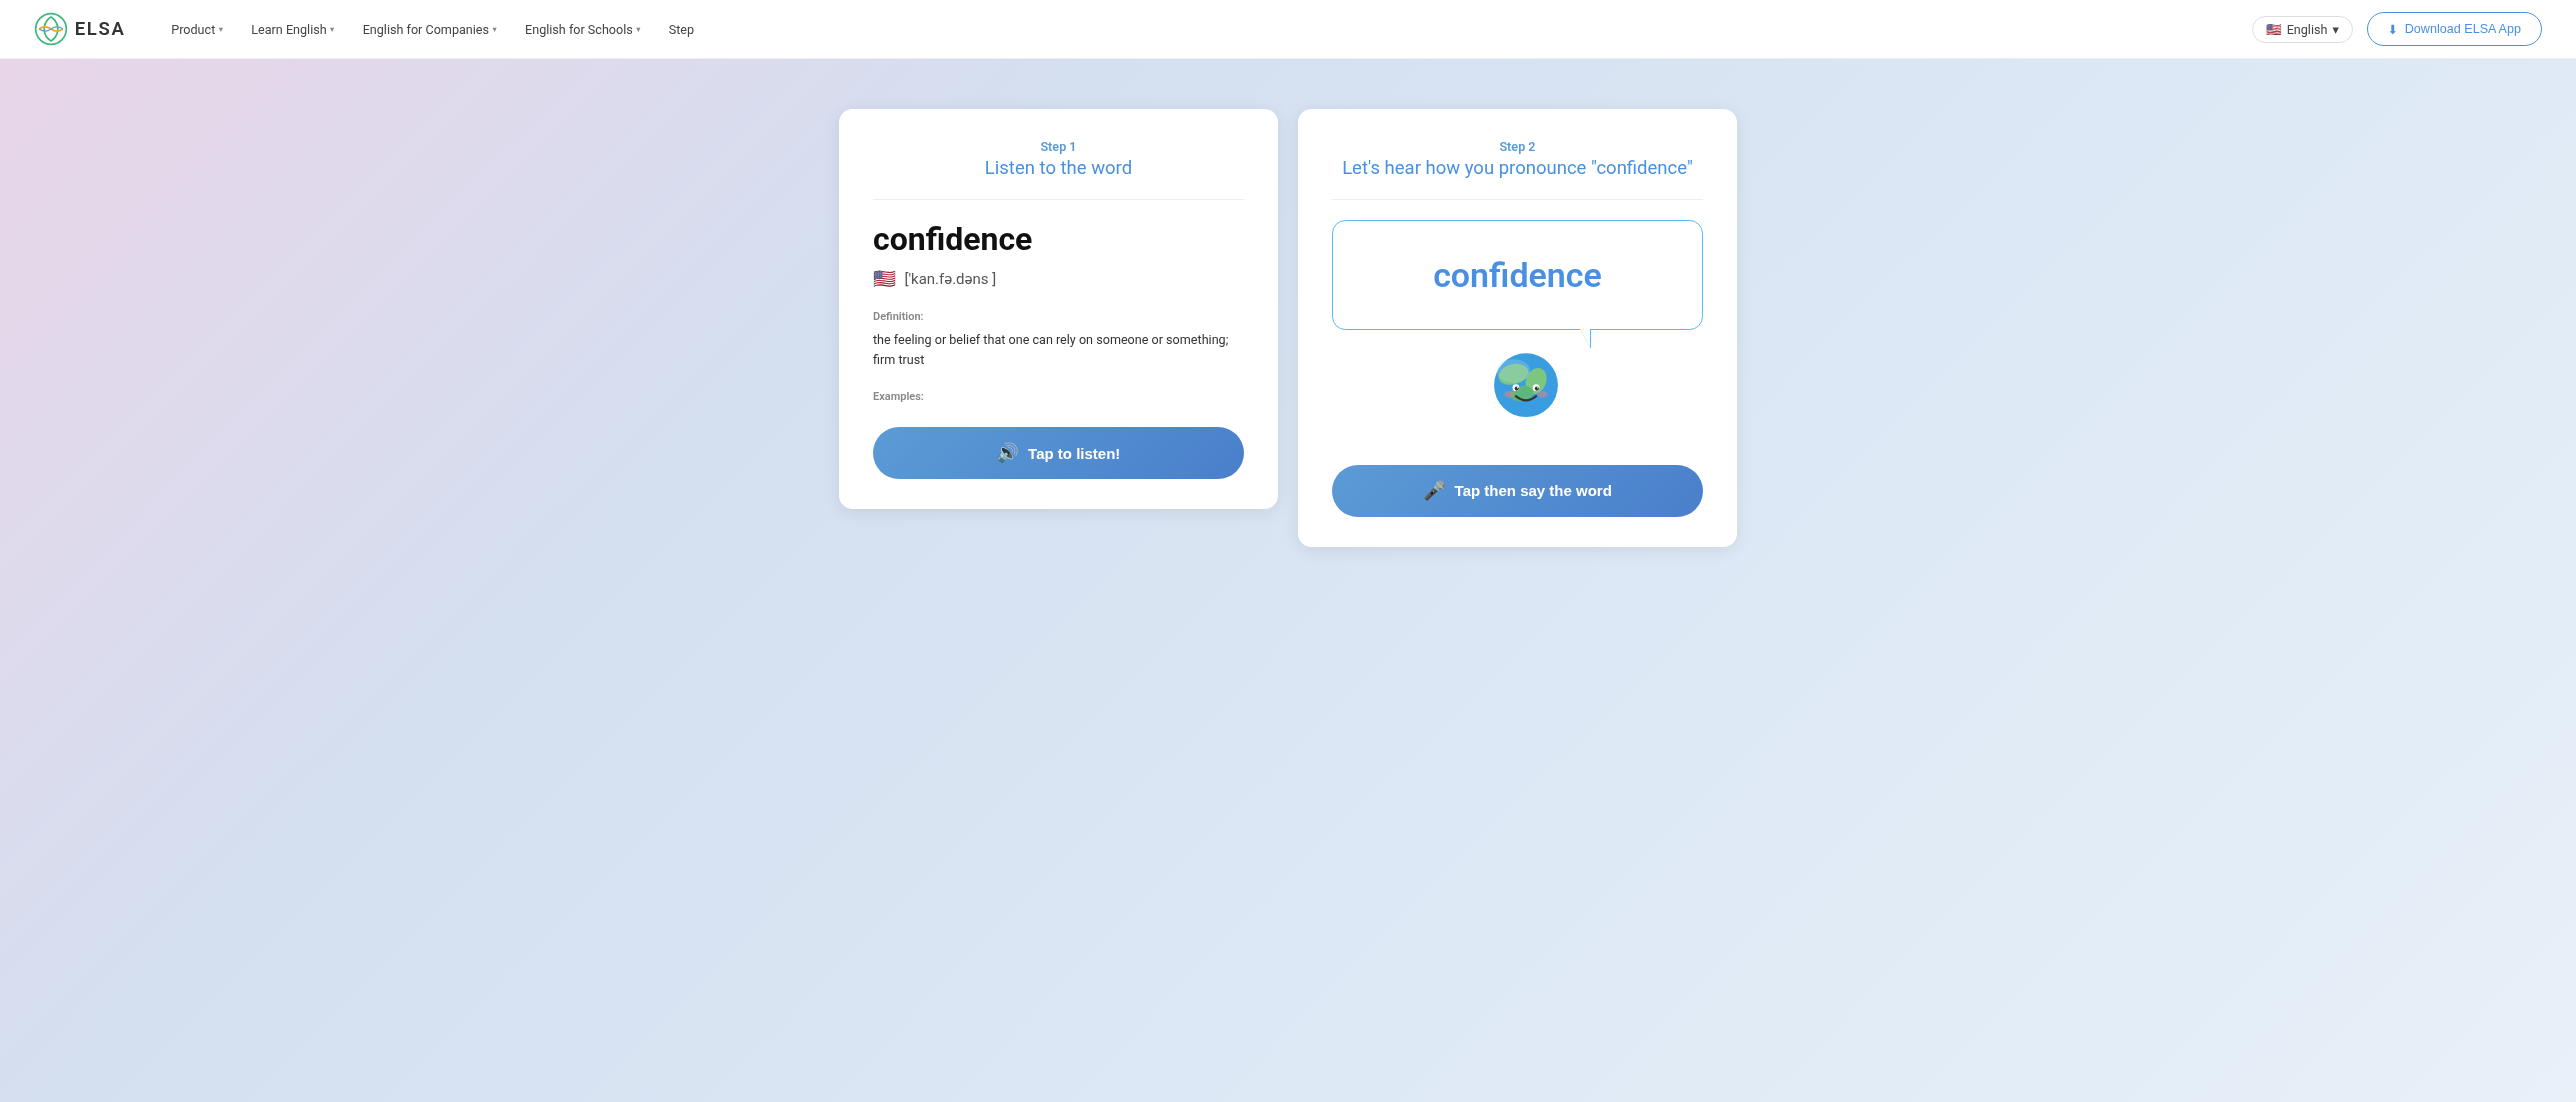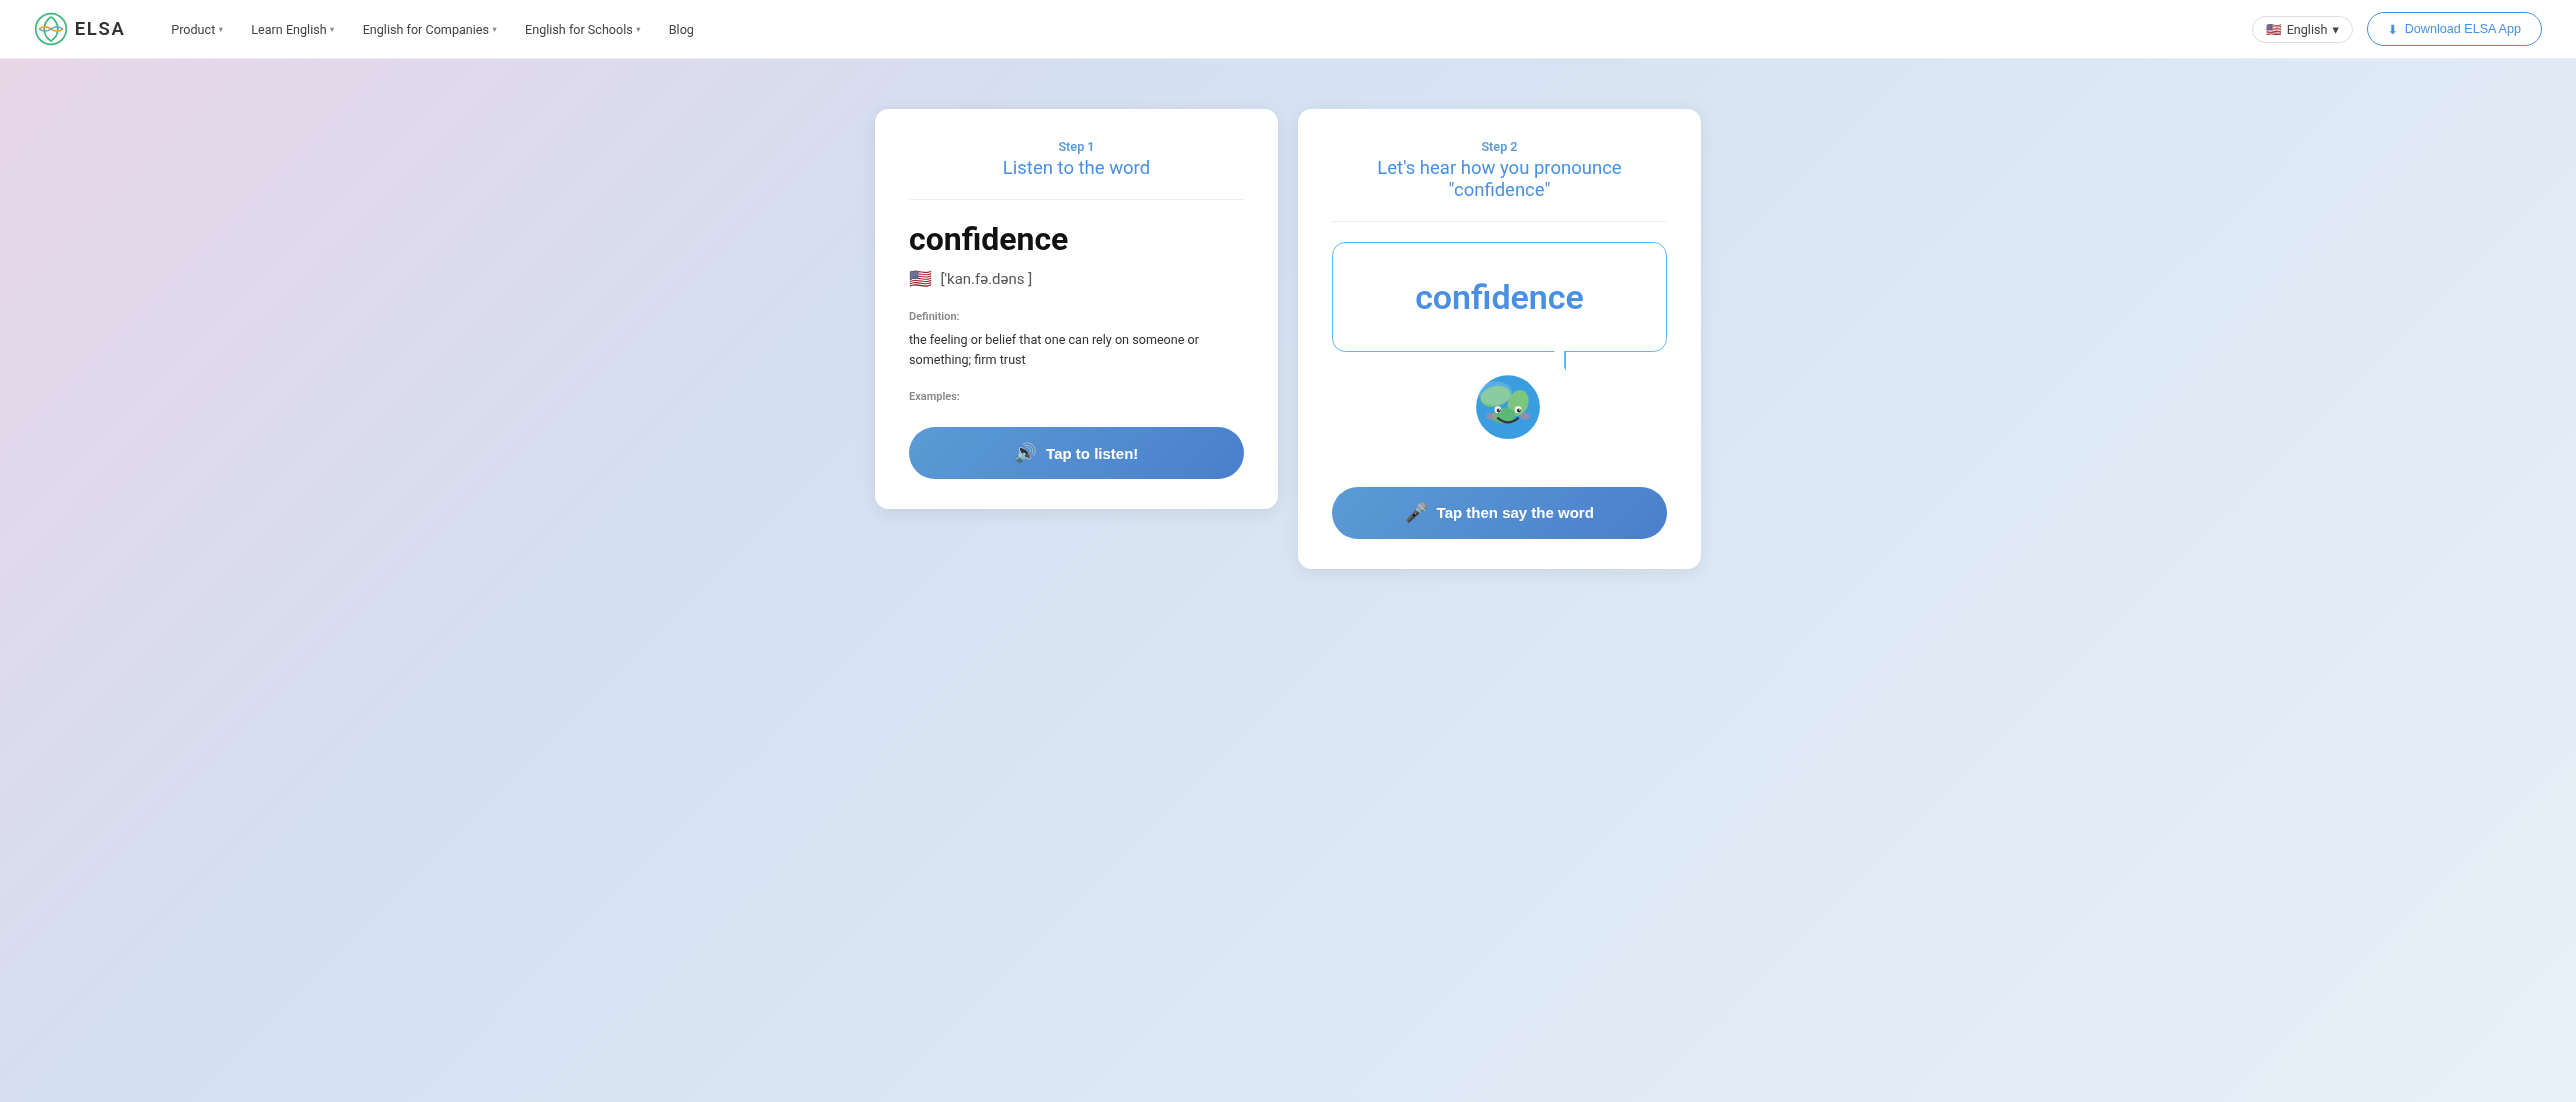--- a/index.html
+++ b/index.html
@@ -99,21 +99,21 @@
       padding: 50px 67px;
       min-height: calc(100vh - 59px);
       background: linear-gradient(135deg, #e8d5e8 0%, #d4dff0 30%, #dce8f5 60%, #e8f0f8 100%);
     }
 
     
     .card {
       background: #fff;
       border-radius: 13.4px;
       padding: 30px 34px;
-      width: 403px;
+      width: 439px;
       box-shadow: 0 3.4px 17px rgba(0,0,0,0.08);
       display: flex;
       flex-direction: column;
       gap: 0;
     }
 
     .step-label {
       text-align: center;
       font-size: 12.6px;
       font-weight: 600;
@@ -302,21 +302,21 @@
     </div>
     <div class="nav-link">
       <span>English for Companies</span>
       <span class="nav-chevron">▾</span>
     </div>
     <div class="nav-link">
       <span>English for Schools</span>
       <span class="nav-chevron">▾</span>
     </div>
     <div class="nav-link">
-      <span>Blog</span>
+      <span>Step</span>
     </div>
   </div>
 
   <div class="navbar-right">
     <div class="lang-selector">
       <span>🇺🇸</span>
       <span>English</span>
       <span>▾</span>
     </div>
     <button class="download-btn">

